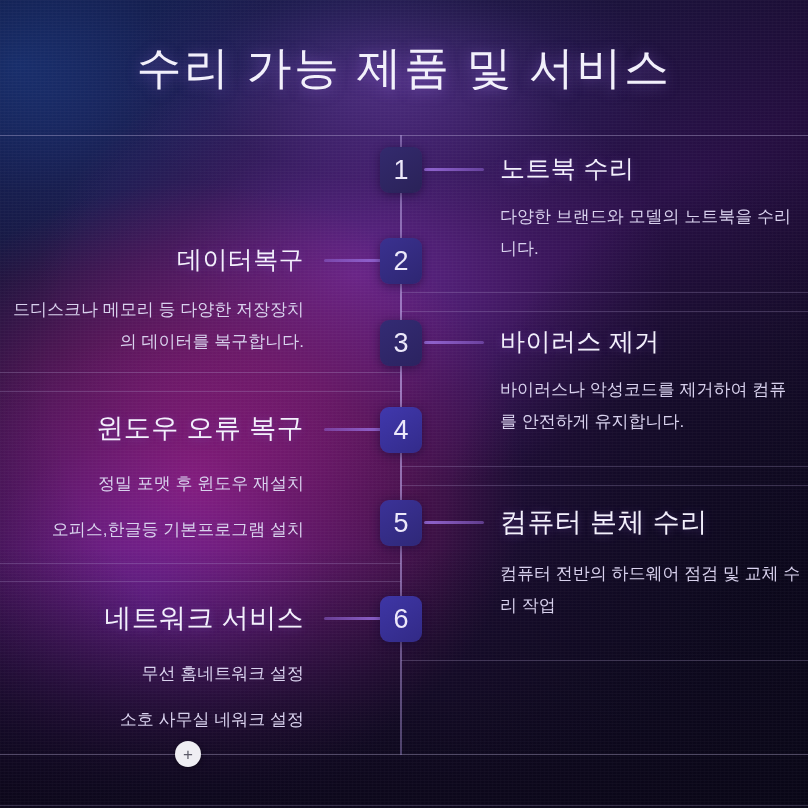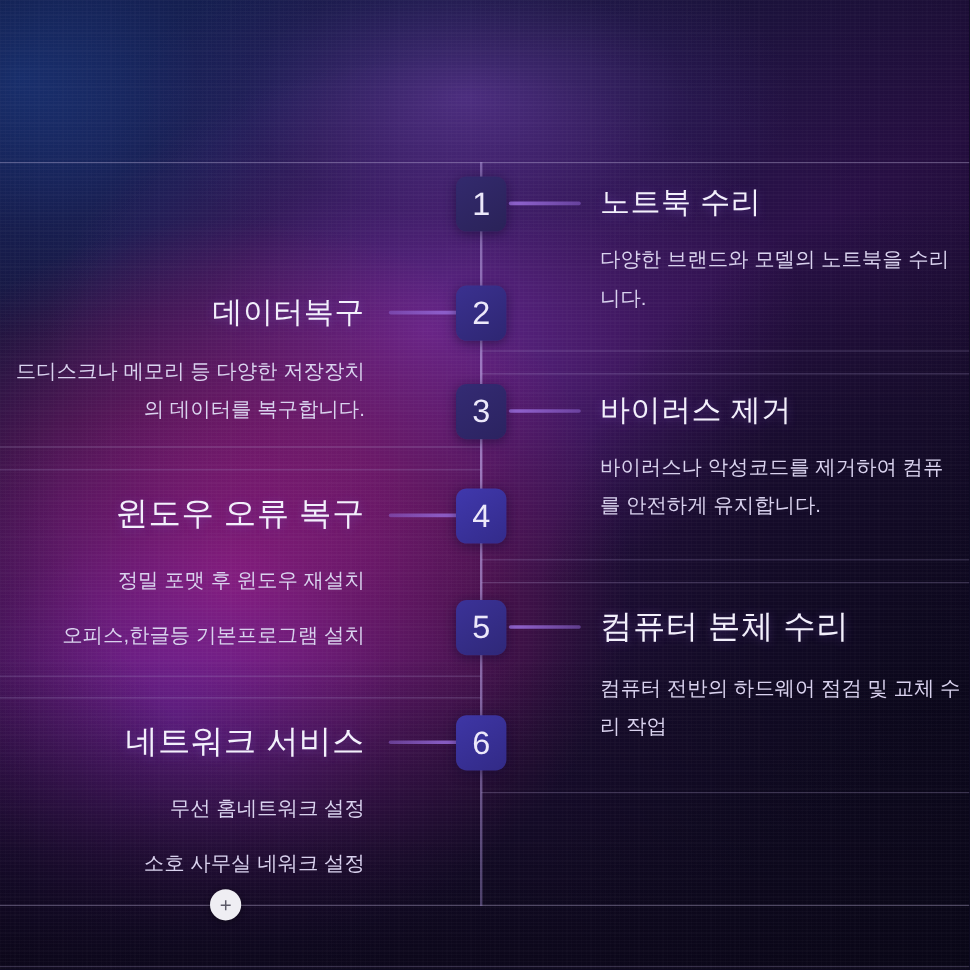--- a/index.html
+++ b/index.html
@@ -194,20 +194,21 @@
   <div class="bg-layer bg-glow-blue"></div>
   <div class="bg-layer bg-glow-violet"></div>
   <div class="bg-layer bg-glow-magenta"></div>
   <div class="bg-layer bg-glow-purple2"></div>
   <div class="bg-layer bg-glow-top"></div>
   <div class="bg-layer bg-dark-right"></div>
   <div class="bg-layer bg-dark-bottom"></div>
   <div class="bg-layer bg-vignette"></div>
   <div class="bg-layer bg-noise"></div>
 
+  <div class="title">수리 가능 제품 및 서비스</div>
 
   <div class="hline full" style="top:135px"></div>
   <div class="hline right dim" style="top:292px"></div>
   <div class="hline right dim" style="top:311px"></div>
   <div class="hline left dim" style="top:372px"></div>
   <div class="hline left dim" style="top:391px"></div>
   <div class="hline right dim" style="top:466px"></div>
   <div class="hline right dim" style="top:485px"></div>
   <div class="hline left dim" style="top:563px"></div>
   <div class="hline left dim" style="top:581px"></div>

